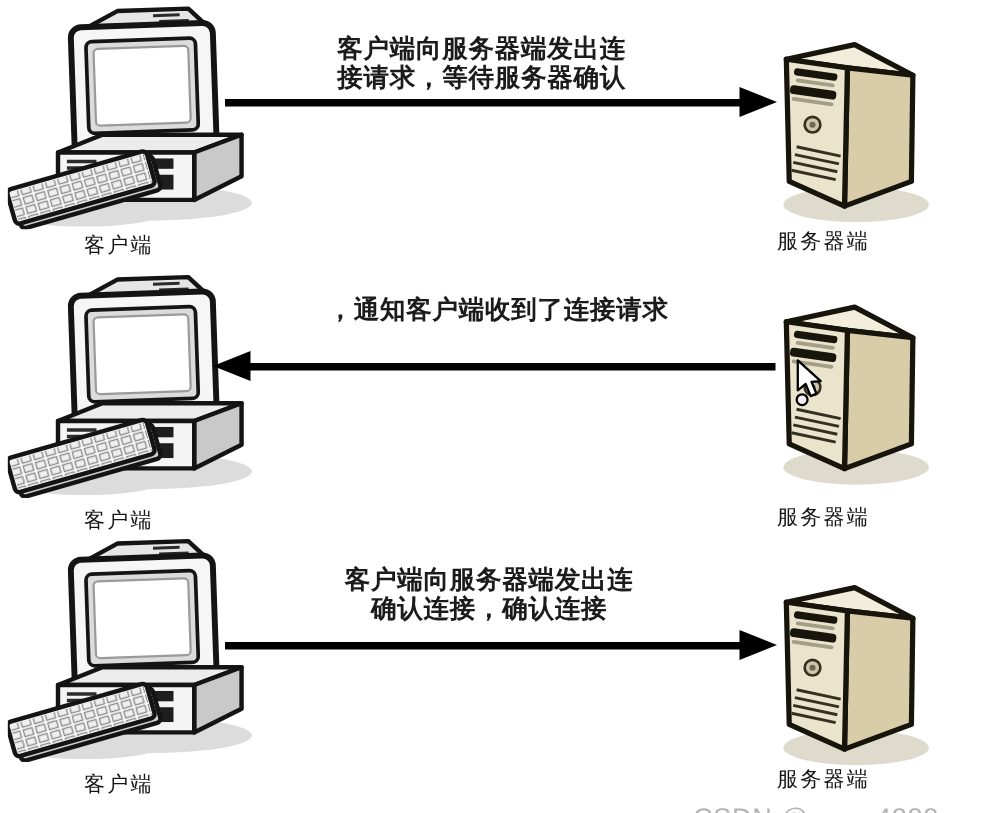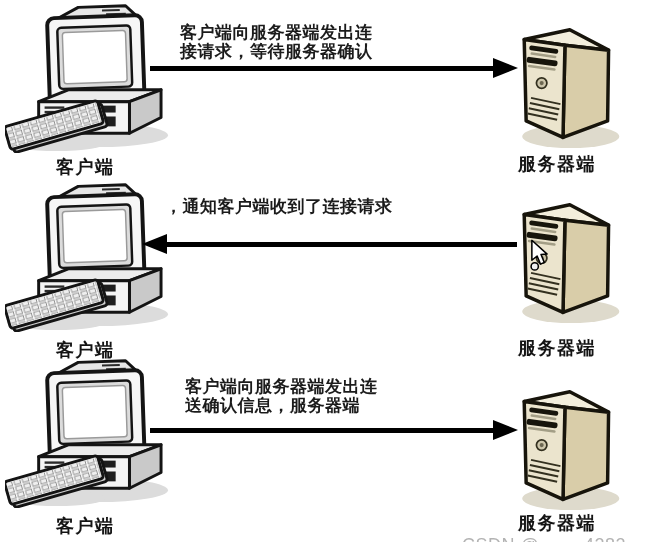--- a/index.html
+++ b/index.html
@@ -3,25 +3,25 @@
 <meta charset="utf-8">
 <style>
   html,body{margin:0;padding:0;background:#fff;}
   .canvas{
     position:relative;width:659px;height:542px;background:#ffffff;
     overflow:hidden;font-family:"Liberation Sans","DejaVu Sans",sans-serif;
   }
   .icon{position:absolute;}
   .icon svg{display:block;width:100%;height:100%;}
   .msg{
-    position:absolute;font-weight:bold;font-size:17px;
+    position:absolute;text-align:center;font-weight:bold;font-size:17px;
     line-height:19px;color:#1b1b1b;letter-spacing:0.5px;white-space:nowrap;
   }
   .lbl{
-    position:absolute;font-weight:bold;font-size:18px;color:#141414;
+    position:absolute;font-weight:normal;font-size:14px;color:#141414;
     letter-spacing:1.5px;z-index:2;white-space:nowrap;text-align:right;
   }
   .arrow{position:absolute;height:21px;}
   .arrow .shaft{position:absolute;top:8px;height:5px;background:#000;}
   .arrow.right .shaft{left:0;right:20px;}
   .arrow.left  .shaft{left:20px;right:0;}
   .arrow .head{position:absolute;top:0;width:0;height:0;
     border-top:10.5px solid transparent;border-bottom:10.5px solid transparent;}
   .arrow.right .head{right:0;border-left:25px solid #000;}
   .arrow.left  .head{left:0;border-right:25px solid #000;}
@@ -162,21 +162,21 @@
   </div>
 
   <div>
     <div class="icon" style="left:5px;top:358px;width:168px;height:150px">
       <svg viewBox="0 0 170 152">
           <use href="#sym-pc"></use>
         </svg>
     </div>
     <div class="msg" style="left:185px;top:377px;width:282px">
       <div>客户端向服务器端发出连</div>
-      <div>送确认信息，服务器端</div>
+      <div>确认连接，确认连接</div>
     </div>
     <div class="arrow right" style="left:150px;top:420px;width:368px">
       <div class="shaft"></div>
       <div class="head"></div>
     </div>
     <div class="icon" style="left:504px;top:385px;width:118px;height:128px">
       <svg viewBox="0 0 120 132">
           <use href="#sym-server"></use>
         </svg>
     </div>

